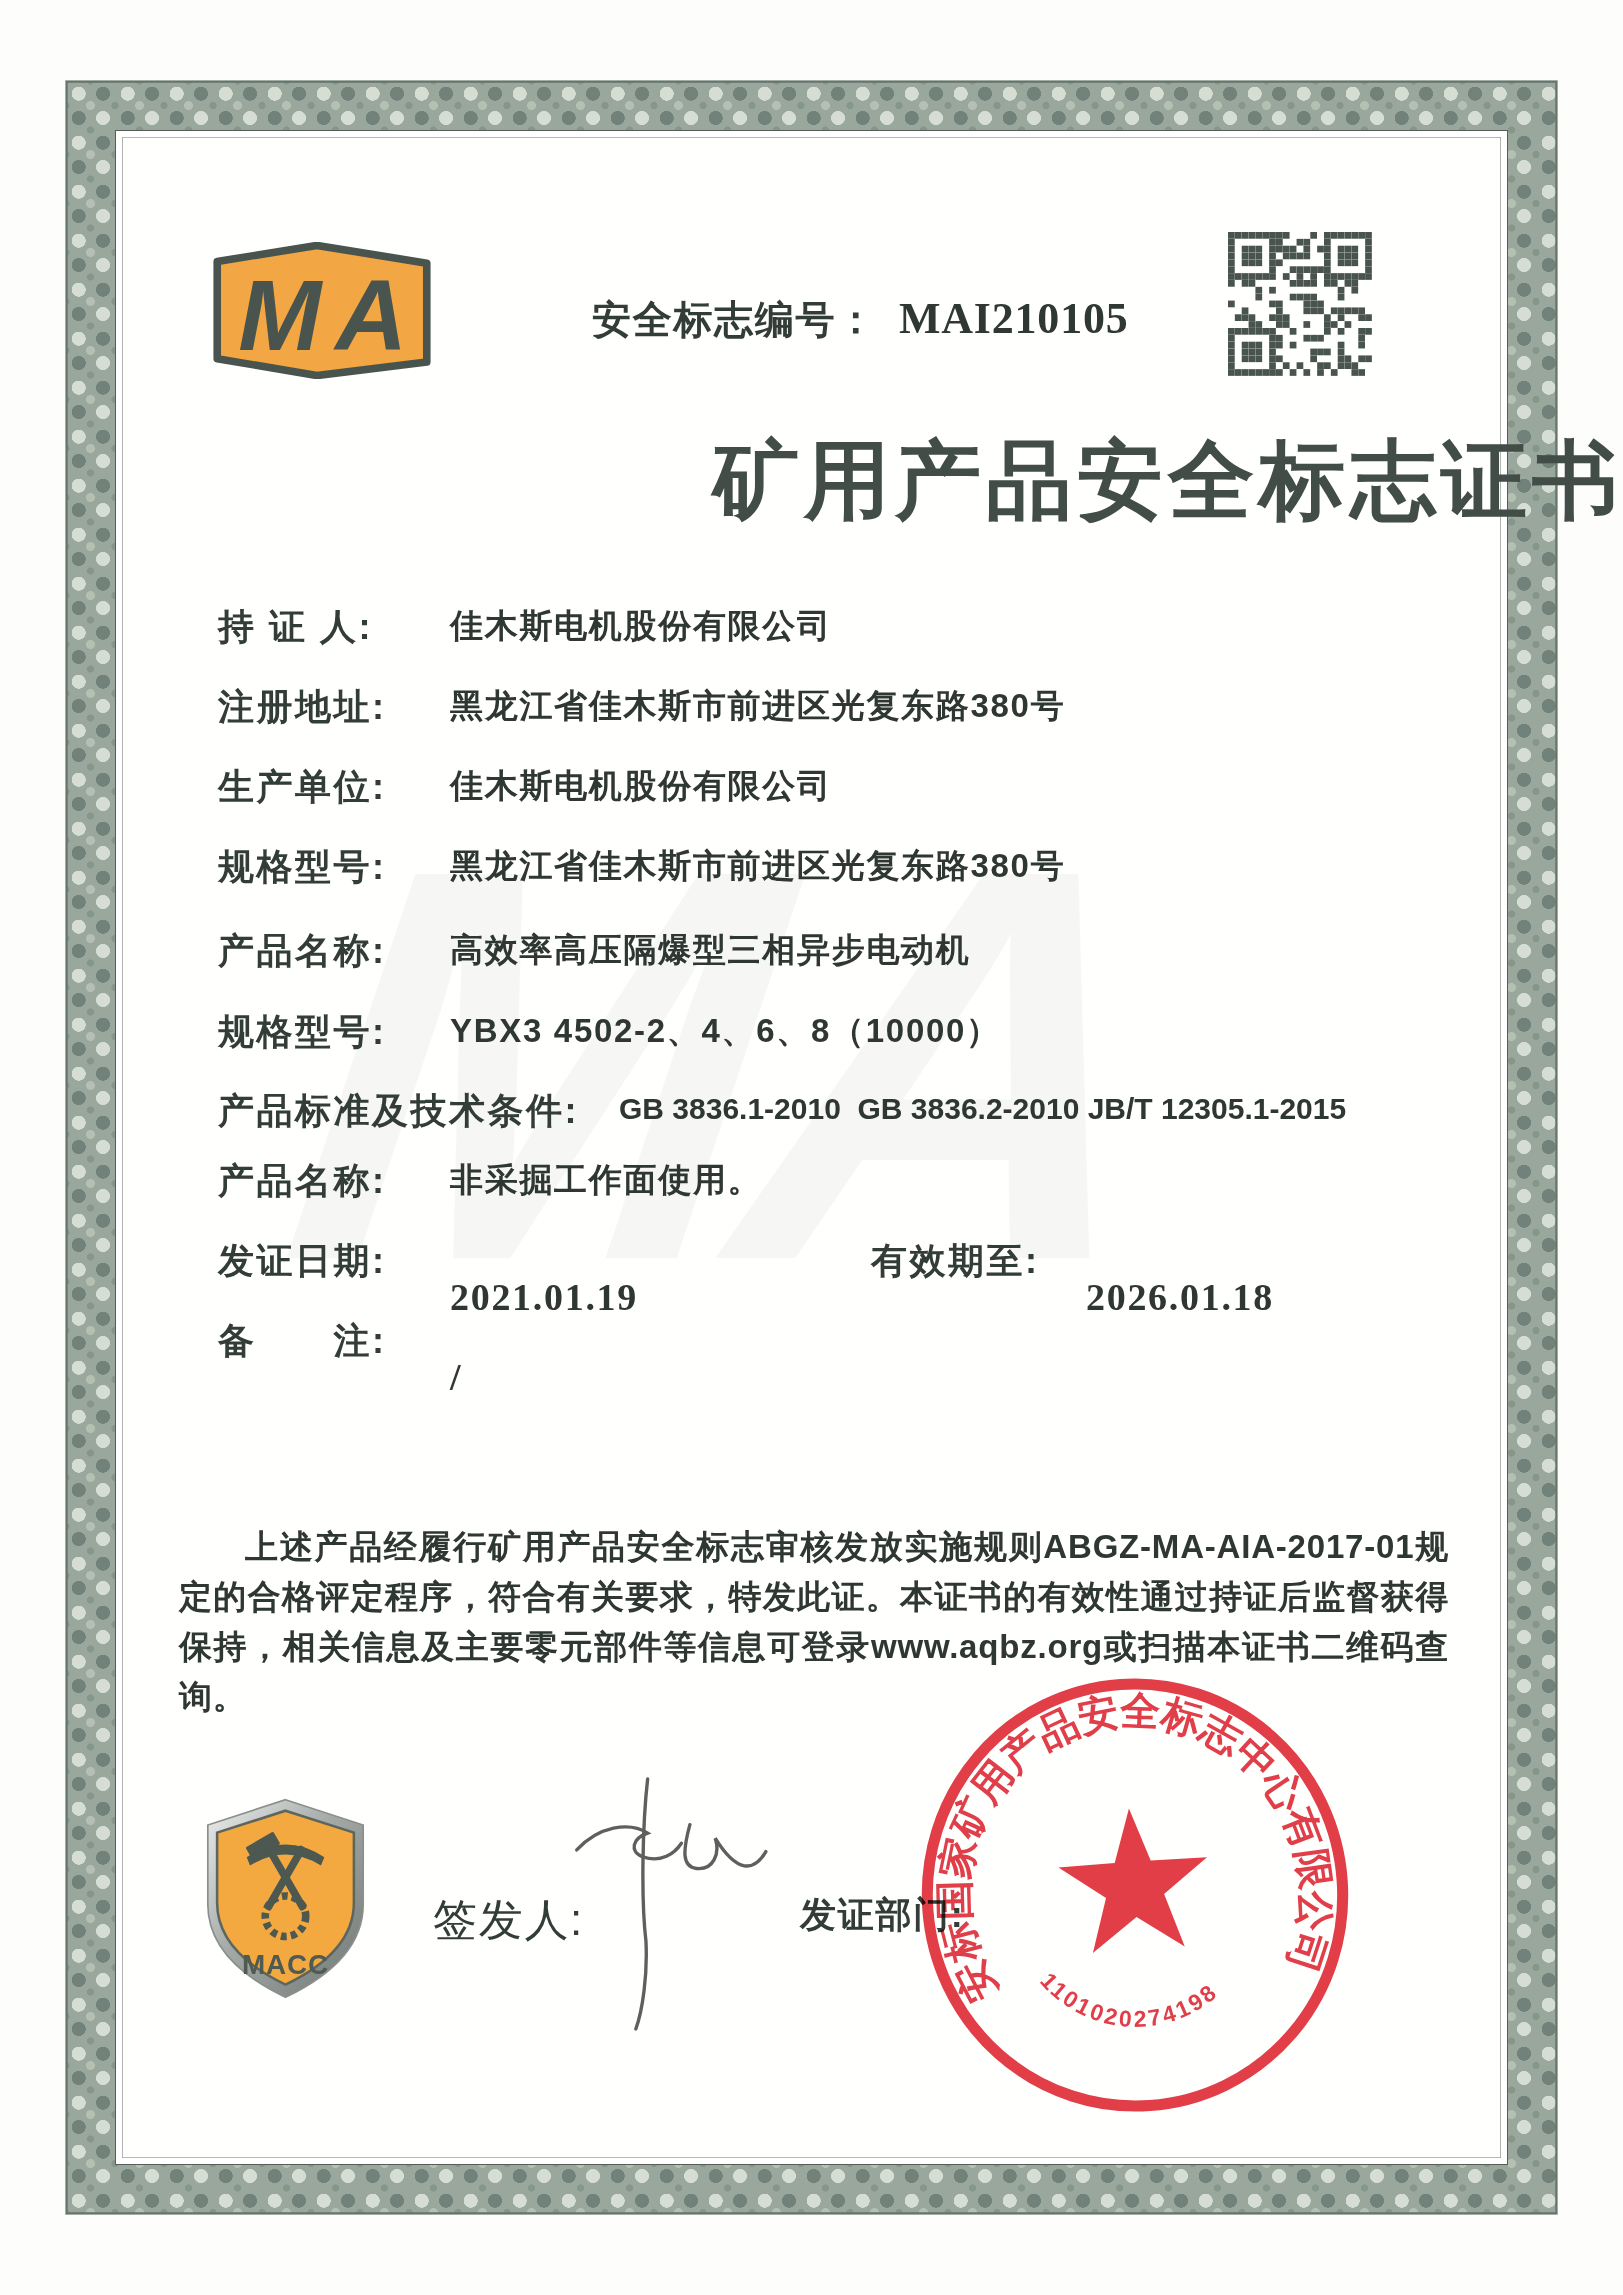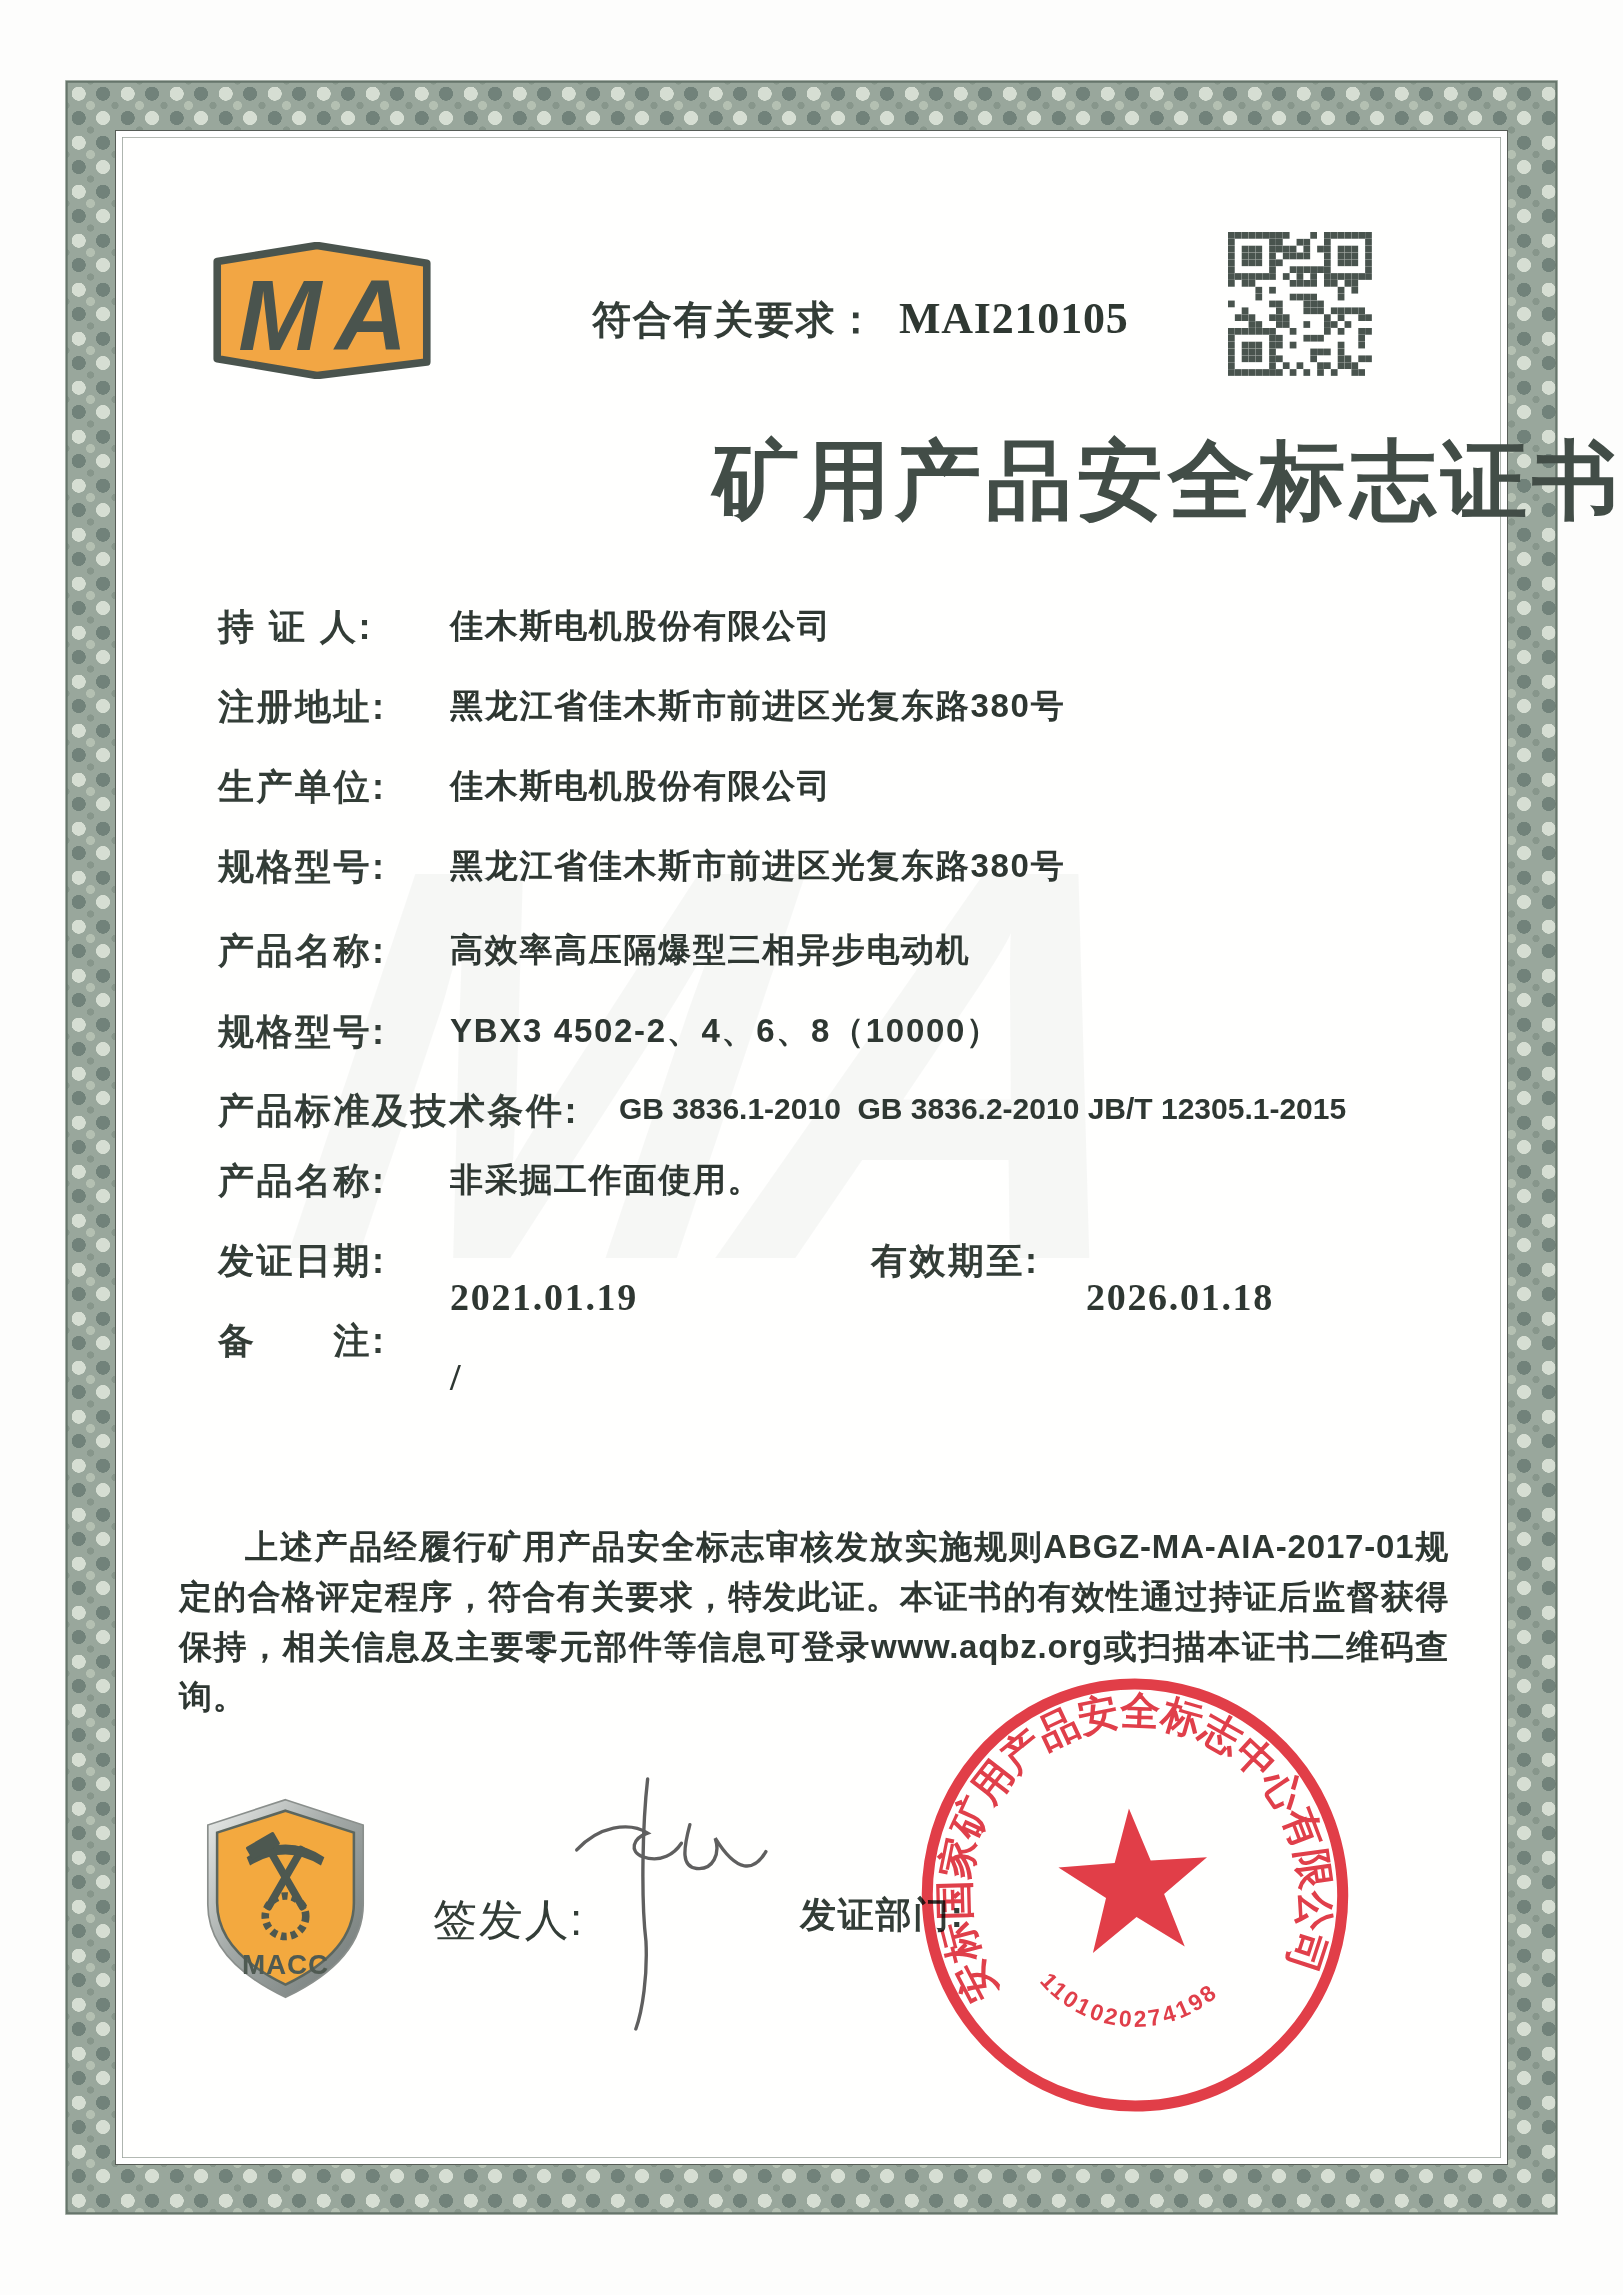--- a/index.html
+++ b/index.html
@@ -78,21 +78,21 @@
   <div class="paper"></div>
 
   <div class="watermark">MA</div>
 
   <svg class="badge-ma" viewBox="0 0 258 162">
     <polygon points="5,23 123,4 253,25 253,142 123,158 5,138" fill="#f2a644" stroke="#4a544e" stroke-width="9" stroke-linejoin="round"></polygon>
     <text x="129" y="128" text-anchor="middle" font-size="118" font-weight="900" font-style="italic" fill="#4a544e" letter-spacing="-2" textLength="198">MA</text>
   </svg>
 
   <div class="code-line">
-    <span class="code-label">符合有关要求：</span><span class="code-value">MAI210105</span>
+    <span class="code-label">安全标志编号：</span><span class="code-value">MAI210105</span>
   </div>
 
   <svg class="qr" id="qr" viewBox="0 0 170 170">
       <rect x="0.00" y="0.00" width="7.93" height="7.93" fill="#49544e"></rect>
       <rect x="8.10" y="0.00" width="7.93" height="7.93" fill="#49544e"></rect>
       <rect x="16.19" y="0.00" width="7.93" height="7.93" fill="#49544e"></rect>
       <rect x="24.29" y="0.00" width="7.93" height="7.93" fill="#49544e"></rect>
       <rect x="32.38" y="0.00" width="7.93" height="7.93" fill="#49544e"></rect>
       <rect x="40.48" y="0.00" width="7.93" height="7.93" fill="#49544e"></rect>
       <rect x="48.57" y="0.00" width="7.93" height="7.93" fill="#49544e"></rect>

